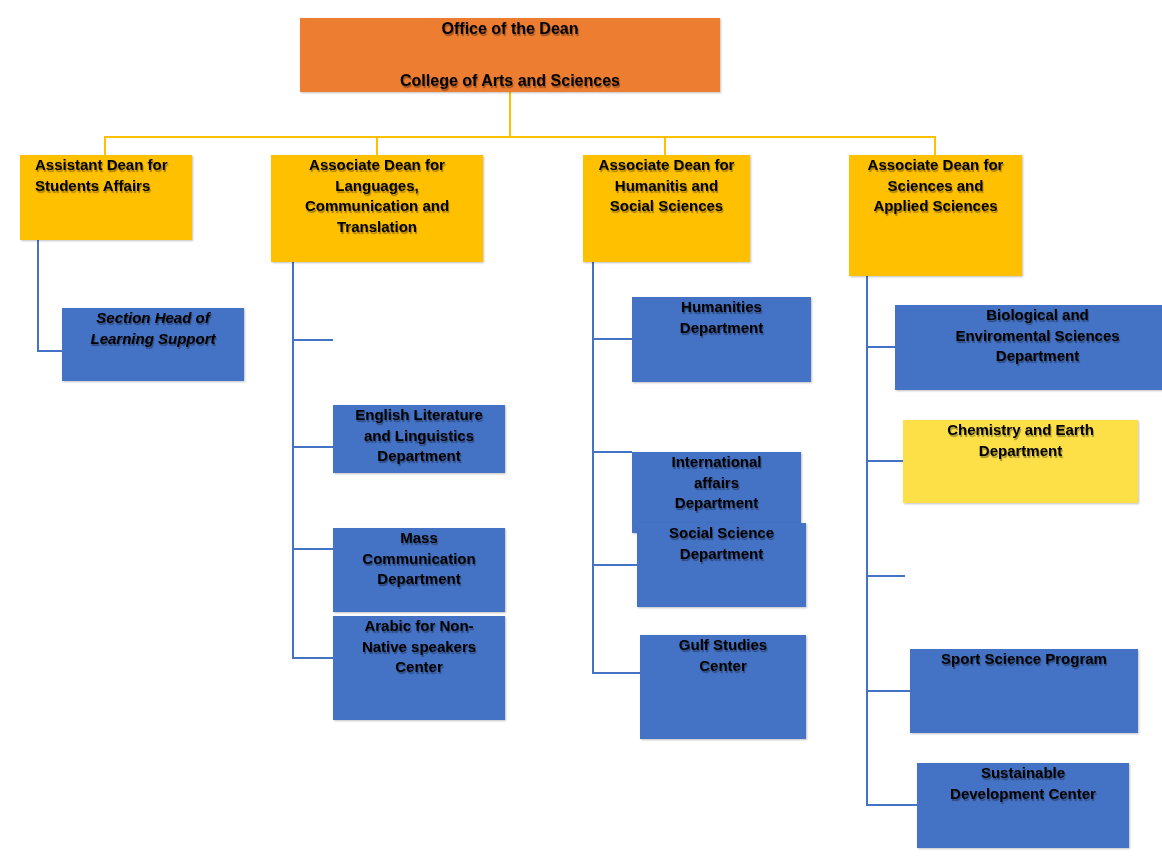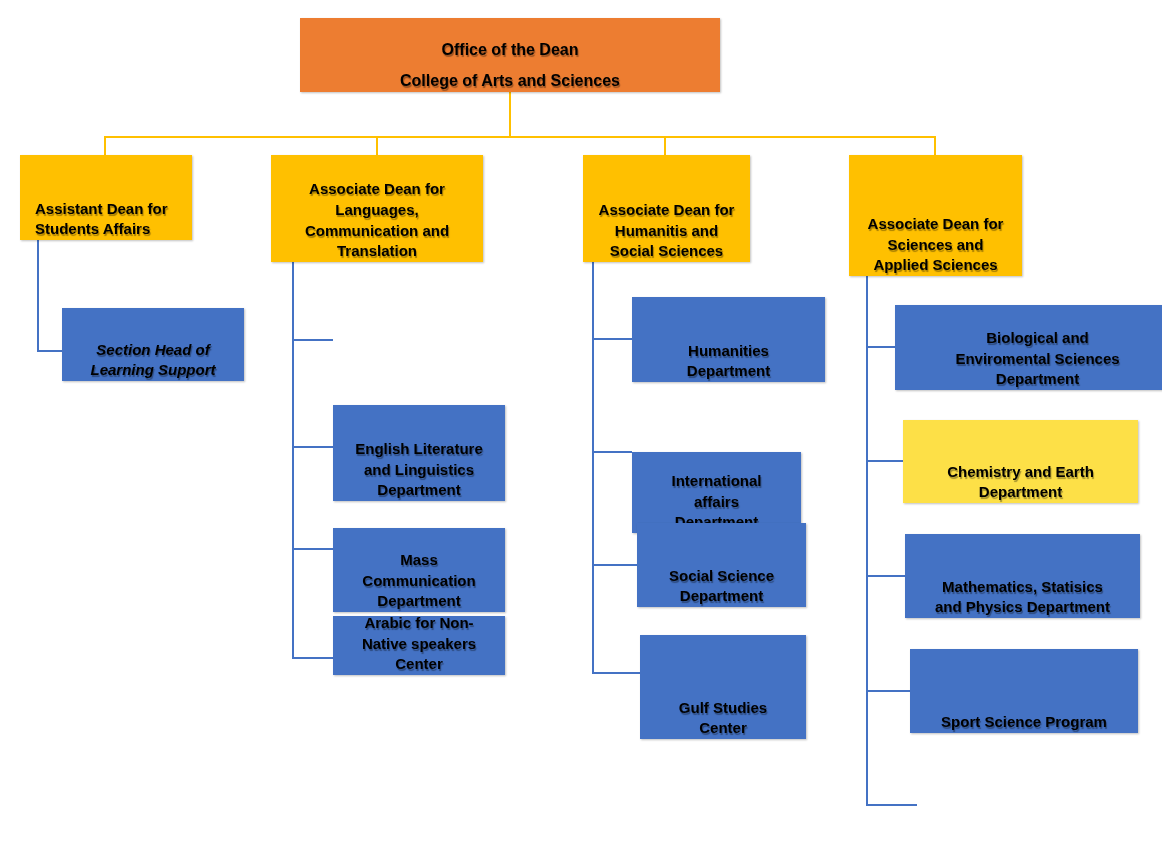--- a/index.html
+++ b/index.html
@@ -1,21 +1,21 @@
 <!DOCTYPE html>
 <html><head>
 <meta charset="utf-8">
 <style>
   html,body{margin:0;padding:0;background:#ffffff;}
   .stage{
     position:relative;width:1162px;height:864px;background:#ffffff;overflow:hidden;
     font-family:"Liberation Sans",sans-serif;
   }
   .box{
-    position:absolute;display:flex;flex-direction:column;align-items:center;justify-content:flex-end;
+    position:absolute;display:flex;flex-direction:column;align-items:center;justify-content:space-between;
     text-align:center;white-space:pre-line;color:#000;
     font-weight:700;font-size:15px;line-height:1.38;
     text-shadow:1px 2px 1px rgba(0,0,0,0.35);
     box-shadow:1px 1px 2px rgba(0,0,0,0.25);
     box-sizing:border-box;
   }
   .box.root{font-size:16px;}
   .box.align-left{align-items:flex-start;text-align:left;padding-left:15px;}
   .root-line{display:block;}
   .root{gap:9px;}
@@ -69,42 +69,42 @@
   <div class="box dean" style="left: 583px; top: 155px; width: 167px; height: 107px; background: rgb(255, 192, 0);">Associate Dean for
 Humanitis and
 Social Sciences</div>
   <div class="box dean" style="left: 849px; top: 155px; width: 173px; height: 121px; background: rgb(255, 192, 0);">Associate Dean for
 Sciences and
 Applied Sciences</div>
 
   <div class="box dept" style="left: 62px; top: 308px; width: 182px; height: 73px; background: rgb(68, 114, 196); font-style: italic;">Section Head of
 Learning Support</div>
 
-  <div class="box dept" style="left: 333px; top: 405px; width: 172px; height: 96px; background: rgb(68, 114, 196);">English Literature
+  <div class="box dept" style="left: 333px; top: 405px; width: 172px; height: 68px; background: rgb(68, 114, 196);">English Literature
 and Linguistics
 Department</div>
   <div class="box dept" style="left: 333px; top: 507px; width: 172px; height: 84px; background: rgb(68, 114, 196); margin-top: 21px;">Mass
 Communication
 Department</div>
-  <div class="box dept" style="left: 333px; top: 616px; width: 172px; height: 59px; background: rgb(68, 114, 196);">Arabic for Non-
+  <div class="box dept" style="left: 333px; top: 616px; width: 172px; height: 104px; background: rgb(68, 114, 196);">Arabic for Non-
 Native speakers
 Center</div>
 
-  <div class="box dept" style="left: 632px; top: 297px; width: 193px; height: 85px; background: rgb(68, 114, 196);">Humanities
+  <div class="box dept" style="left: 632px; top: 297px; width: 179px; height: 85px; background: rgb(68, 114, 196);">Humanities
 Department</div>
   <div class="box dept" style="left: 632px; top: 412px; width: 169px; height: 81px; background: rgb(68, 114, 196); margin-top: 40px;">International
 affairs
 Department</div>
   <div class="box dept" style="left: 637px; top: 523px; width: 169px; height: 84px; background: rgb(68, 114, 196);">Social Science
 Department</div>
   <div class="box dept" style="left: 640px; top: 635px; width: 166px; height: 104px; background: rgb(68, 114, 196);">Gulf Studies
 Center</div>
 
   <div class="box dept" style="left: 895px; top: 305px; width: 285px; height: 85px; background: rgb(68, 114, 196);">Biological and
 Enviromental Sciences
 Department</div>
   <div class="box dept" style="left: 903px; top: 420px; width: 235px; height: 83px; background: #fde047;">Chemistry and Earth
 Department</div>
-  <div class="box dept" style="left: 905px; top: 534px; width: 235px; height: 84px; background: rgb(68, 114, 196);">Mathematics, Statisics
-and Physics Department</div>
   <div class="box dept" style="left: 910px; top: 649px; width: 228px; height: 84px; background: rgb(68, 114, 196);">Sport Science Program</div>
+  <div class="box dept" style="left: 917px; top: 763px; width: 212px; height: 85px; background: rgb(68, 114, 196);">Sustainable
+Development Center</div>
 
 </div>
 
 </body></html>

